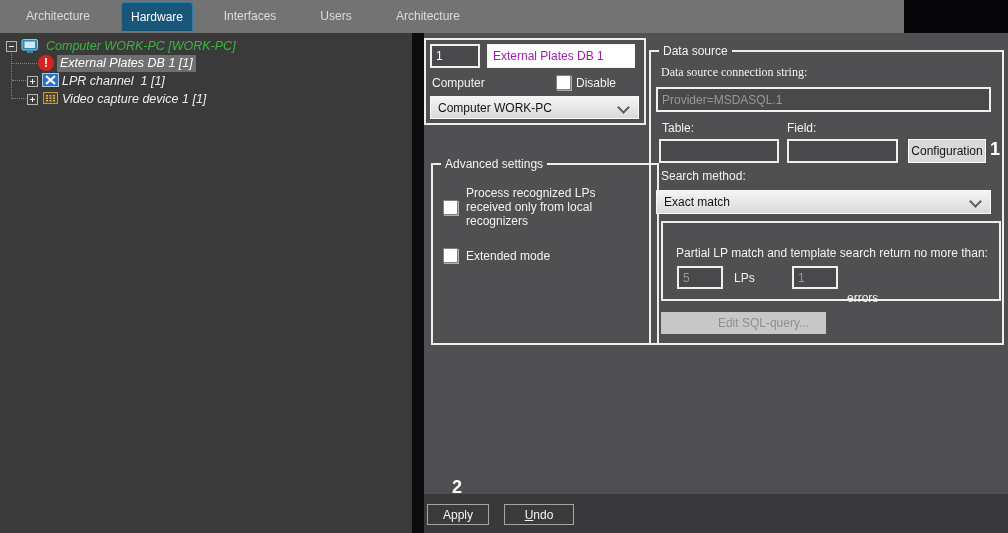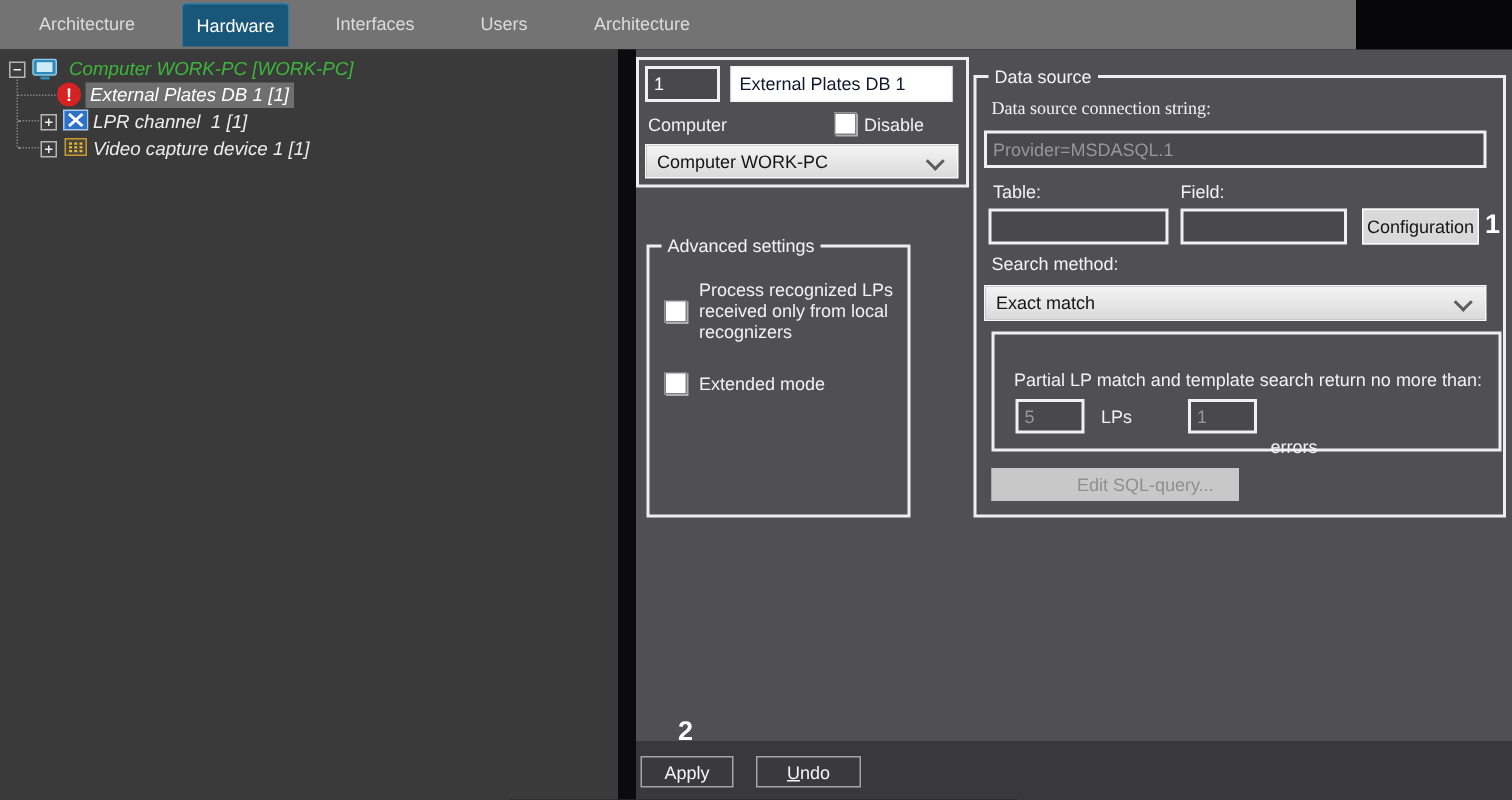--- a/index.html
+++ b/index.html
@@ -58,21 +58,21 @@
 
   
   .lbl{position:absolute;font-size:12px;color:#f2f2f2;white-space:nowrap;line-height:13px;}
   .tinput-dark{
     position:absolute;background:#49494c;border:2px solid #f0f0f0;color:#ffffff;
     font-size:12px;padding:0 4px;box-sizing:border-box;outline:none;
     font-family:"Liberation Sans",sans-serif;
   }
   .tinput-dark.gray{color:#979797;}
   .tinput-white{
-    position:absolute;background:#ffffff;border:1px solid #f5f5f5;color:#0f172a;
+    position:absolute;background:#ffffff;border:1px solid #f5f5f5;color:#a21caf;
     font-size:12px;padding:0 5px;box-sizing:border-box;outline:none;
     font-family:"Liberation Sans",sans-serif;
   }
   .select{
     position:absolute;background:linear-gradient(#f4f4f4,#dadada);
     border:1px solid #f8f8f8;box-sizing:border-box;color:#141414;font-size:12px;
     display:flex;align-items:center;padding:0 7px;cursor:default;
   }
   .chev{
     position:absolute;right:10px;top:6px;width:7px;height:7px;
@@ -169,21 +169,21 @@
 <input class="tinput-dark" style="left: 430px; top: 44px; width: 50px; height: 24px;" readonly="" value="1">
 <input class="tinput-white" style="left: 487px; top: 44px; width: 148px; height: 24px;" readonly="" value="External Plates DB 1">
 <div class="lbl" style="left:432px;top:77px;">Computer</div>
 <div class="checkbox" style="left:556px;top:75px;"></div>
 <div class="lbl" style="left:576px;top:77px;">Disable</div>
 <div class="select" style="left:430px;top:96px;width:209px;height:23px;">
   <span>Computer WORK-PC</span>
   <span class="chev"></span>
 </div>
 
-<div class="groupbox" style="left:431px;top:163px;width:176px;height:182px;">
+<div class="groupbox" style="left:431px;top:163px;width:228px;height:182px;">
   <span class="legend">Advanced settings</span>
 </div>
 <div class="checkbox" style="left:443px;top:200px;"></div>
 <div class="wrap-lbl" style="left:466px;top:186px;width:160px;">Process recognized LPs received only from local recognizers</div>
 <div class="checkbox" style="left:443px;top:248px;"></div>
 <div class="lbl" style="left:466px;top:250px;">Extended mode</div>
 
 <div class="groupbox" style="left:649px;top:50px;width:355px;height:295px;">
   <span class="legend">Data source</span>
 </div>

